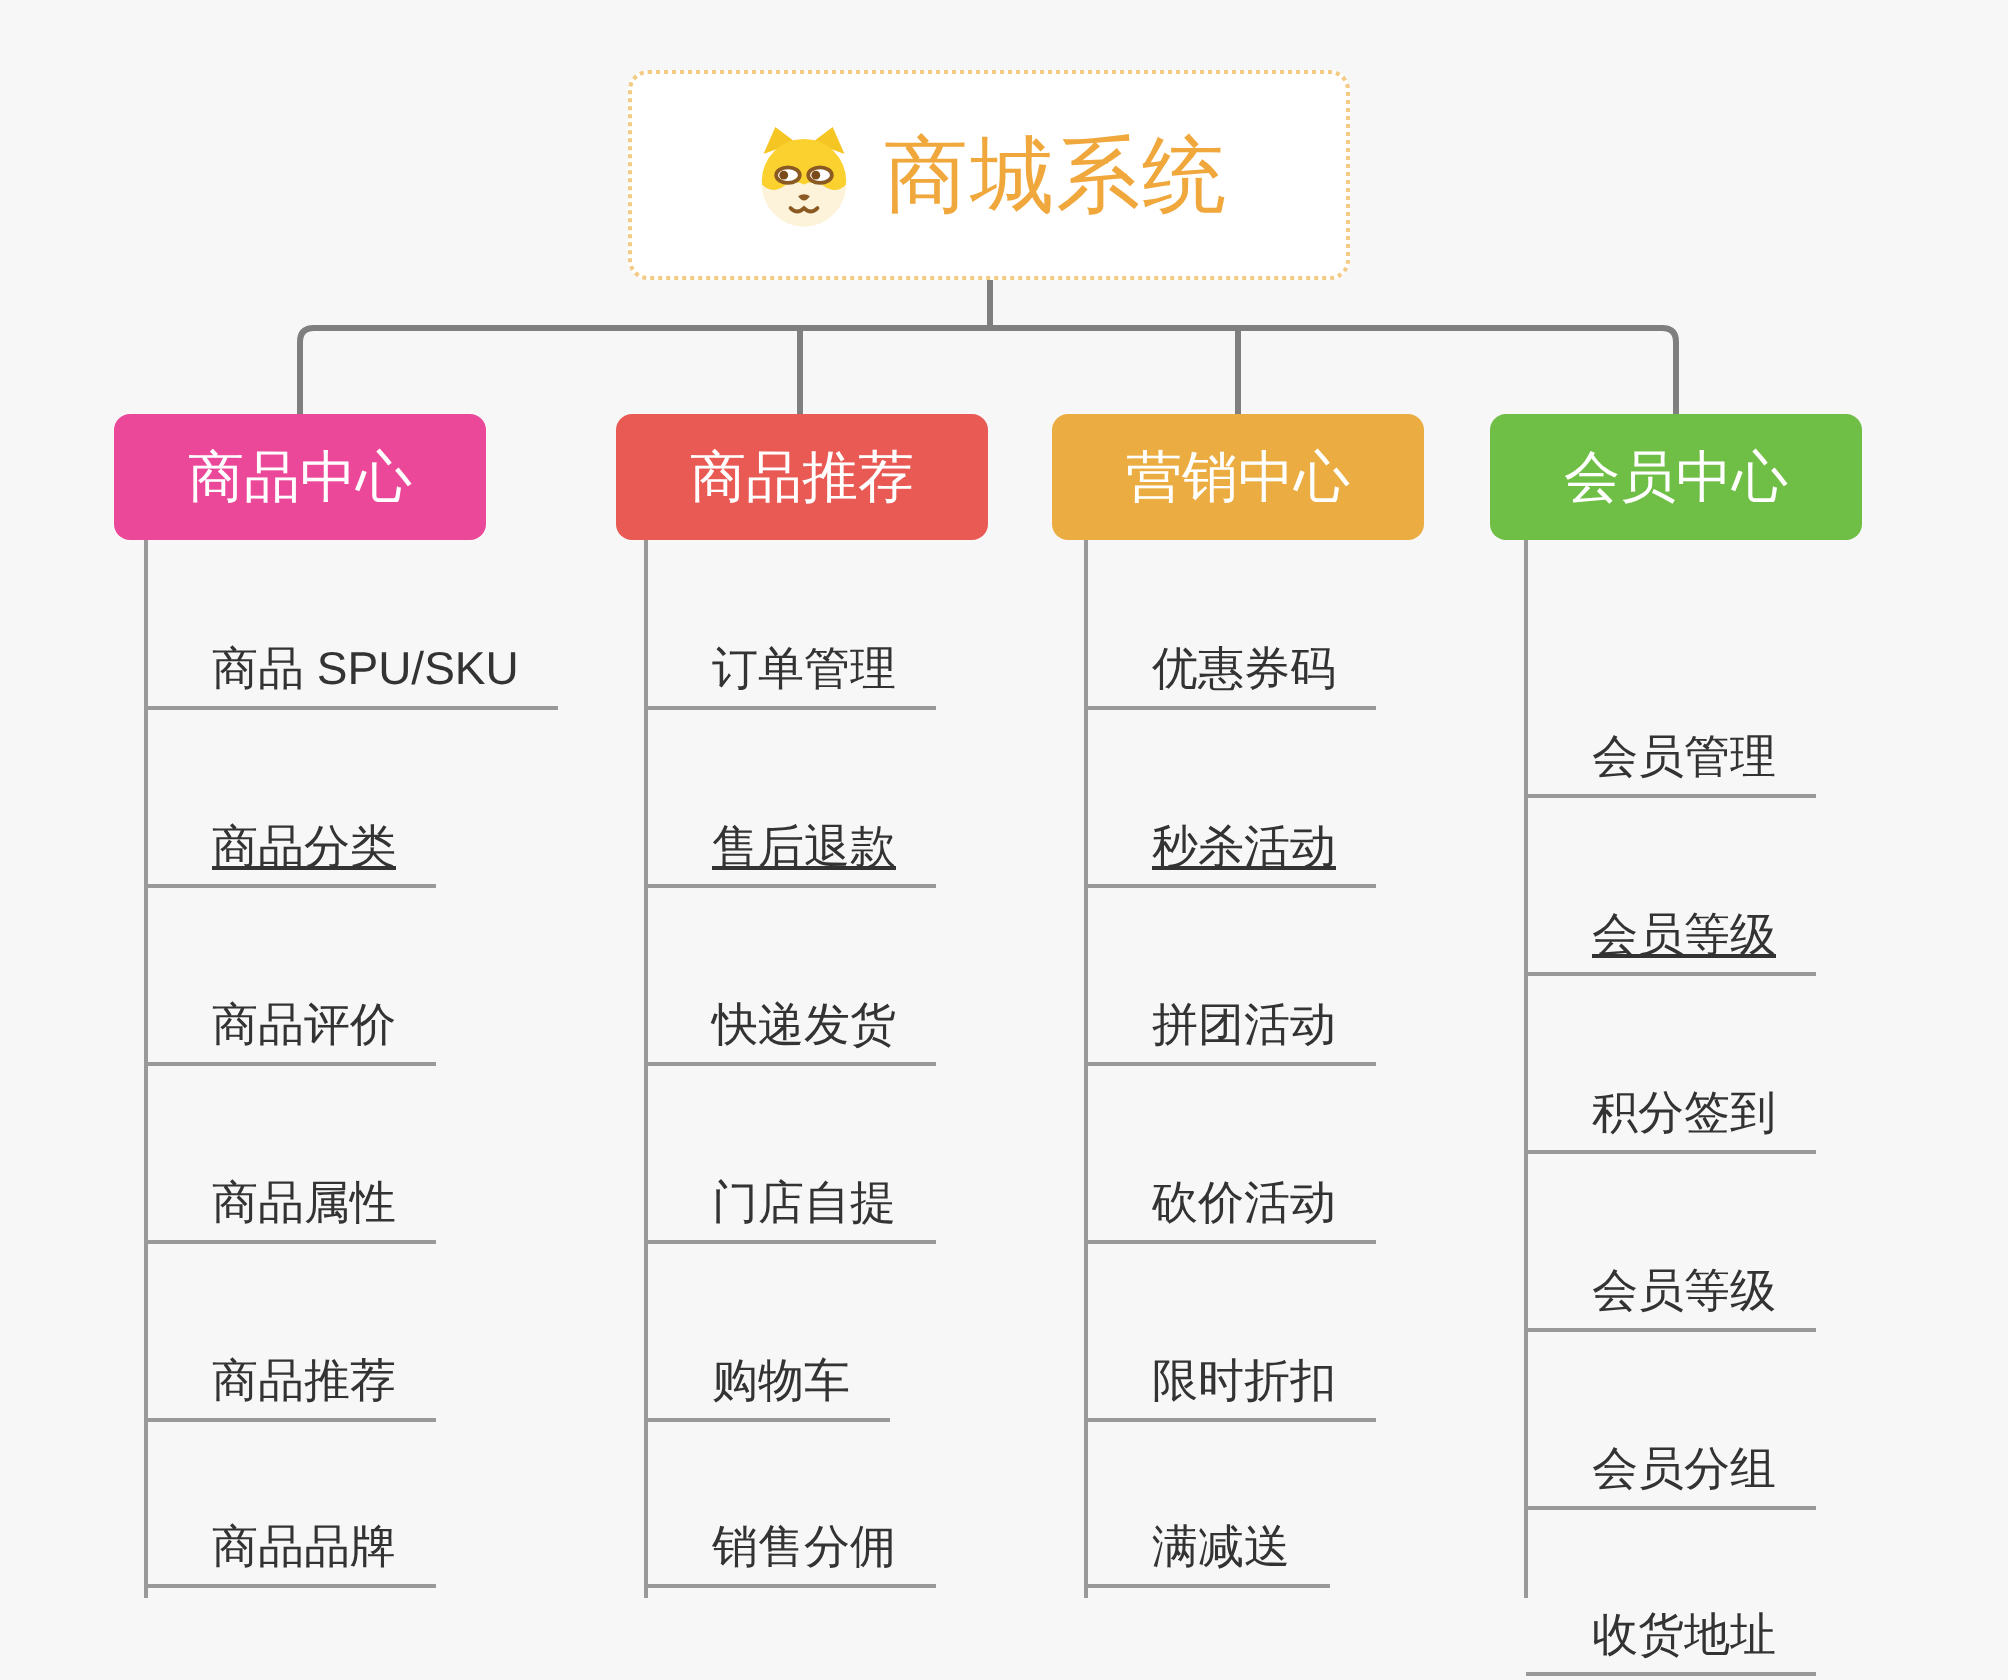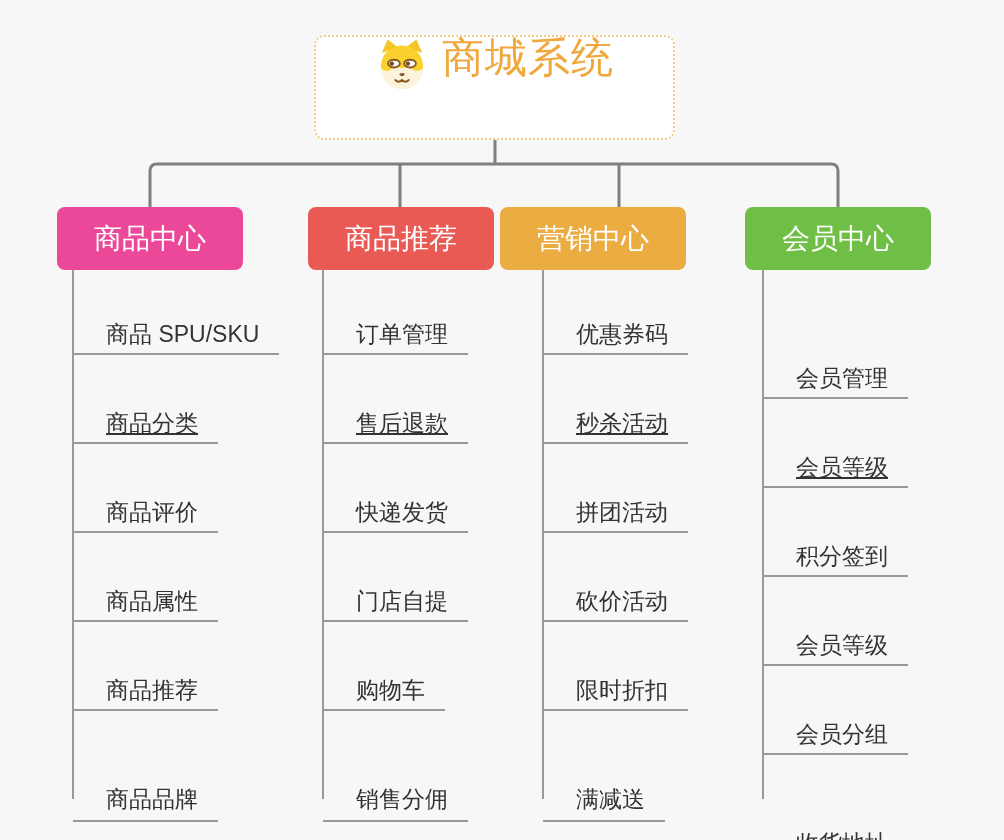--- a/index.html
+++ b/index.html
@@ -10,47 +10,47 @@
     overflow:hidden;
   }
   .canvas{position:relative;width:1004px;height:840px;}
   .connectors{position:absolute;left:0;top:0;width:1004px;height:840px;pointer-events:none;}
 
   
   .root-node{
     position:absolute;left:314px;top:35px;width:361px;height:105px;
     background:#FFFFFF;border:2px dotted #F3CB84;border-radius:10px;
     box-sizing:border-box;
-    display:flex;justify-content:center;gap:13px;
+    display:flex;align-items:center;justify-content:center;gap:13px;
   }
   .root-title{
     font-size:42px;line-height:1;color:#F0A73C;font-weight:500;
     letter-spacing:1px;white-space:nowrap;
   }
   .dog-icon{width:54px;height:54px;display:block;}
 
   
   .branch{
     position:absolute;top:207px;width:186px;height:63px;
     border-radius:8px;
     display:flex;align-items:center;justify-content:center;
     color:#FFFFFF;font-size:28px;white-space:nowrap;
   }
-  .b0{left:57px;}  .b1{left:308px;}  .b2{left:500px;}  .b3{left:745px;}
+  .b0{left:57px;}  .b1{left:308px;}  .b2{left:526px;}  .b3{left:745px;}
 
   
   .leaf{
     position:absolute;
     font-size:23px;line-height:26px;color:#333333;
     padding:0 20px 6px 33px;
     border-bottom:2px solid #999999;
     white-space:nowrap;
   }
   .c0{left:73px;} .c1{left:323px;} .c2{left:543px;} .c3{left:763px;margin-top:44px;}
-  .r0{top:321px;} .r1{top:410px;text-decoration:underline;} .r2{top:499px;} .r3{top:588px;} .r4{top:677px;} .r5{top:788px;font-family:Liberation Mono, monospace;}
+  .r0{top:321px;} .r1{top:410px;text-decoration:underline;} .r2{top:499px;} .r3{top:588px;} .r4{top:677px;} .r5{top:760px;}
 </style>
 </head>
 <body>
 
 <div class="canvas">
 
   <svg class="connectors" viewBox="0 0 1004 840">
 
     <g stroke="#7F7F7F" stroke-width="3" fill="none">
       <path d="M495,140 V164"></path>

